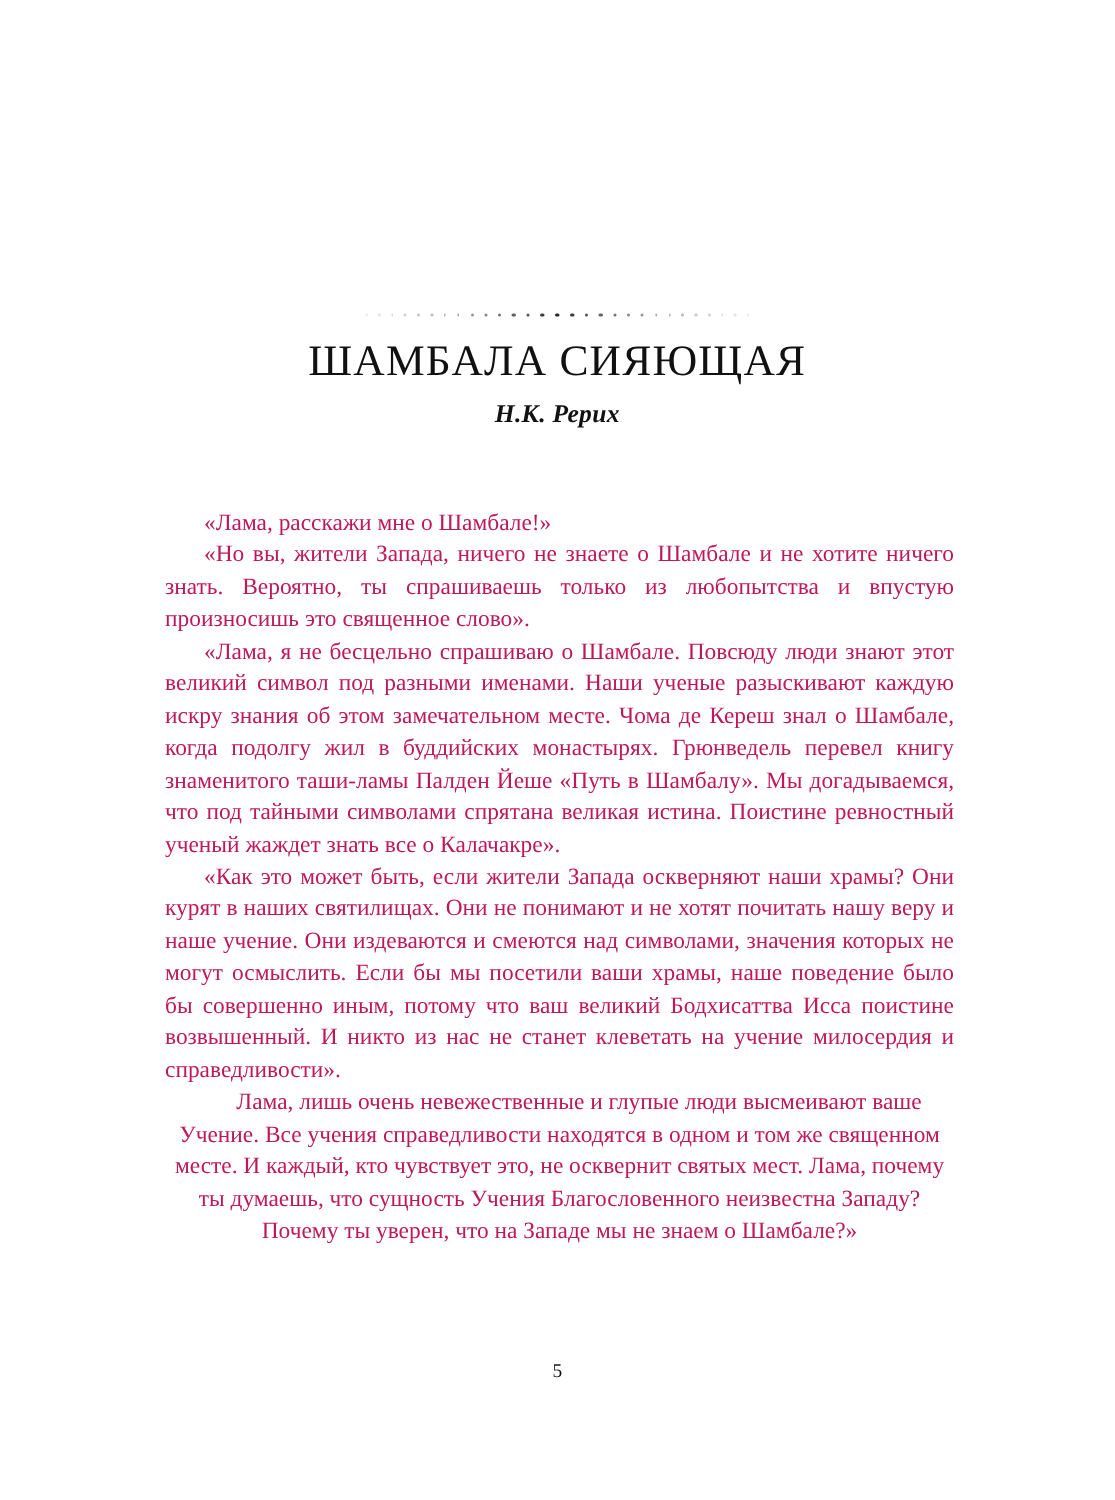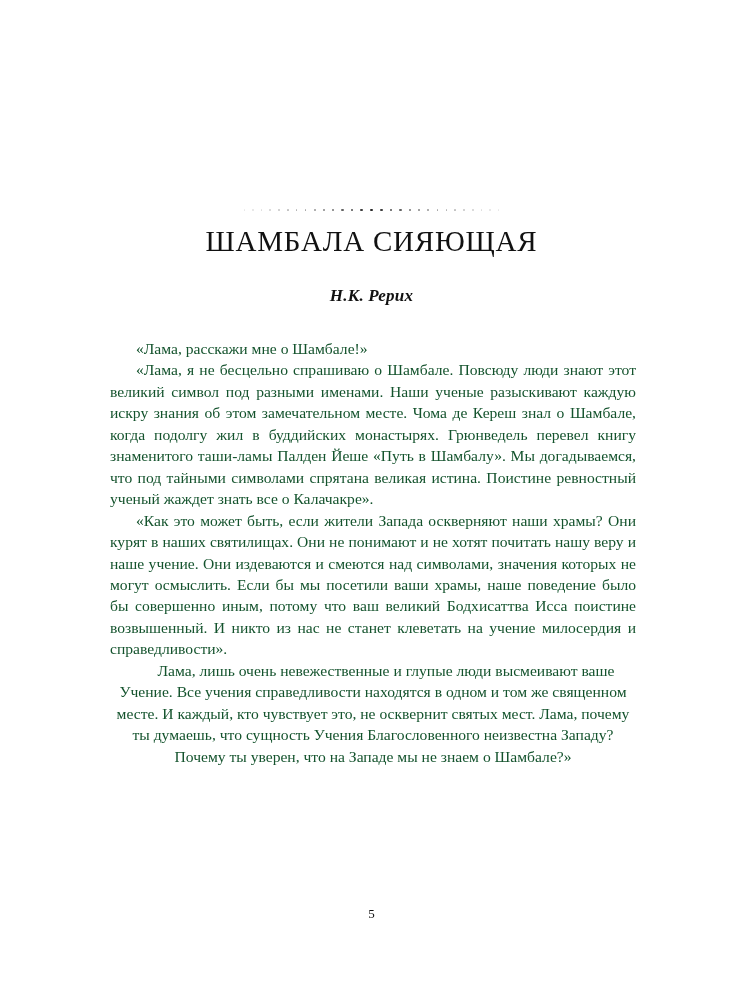--- a/index.html
+++ b/index.html
@@ -62,37 +62,37 @@
     font-weight: 400;
     white-space: nowrap;
   }
   .doc-author {
     font-family: "Liberation Serif", "DejaVu Serif", serif;
     font-size: 17px;
     line-height: 24px;
     font-style: italic;
     font-weight: 700;
     color: #111111;
-    margin-top: 24px;
+    margin-top: 4px;
     letter-spacing: 0.2px;
   }
 
   
   .body-text {
     position: absolute;
     left: 110px;
     top: 338px;
     width: 526px;
   }
   .body-text p {
     font-size: 15.6px;
     line-height: 21.45px;
     text-align: justify;
     text-indent: 26px;
-    color: #14532d;
+    color: #be185d;
     hyphens: manual;
     word-spacing: 0px;
   }
   .body-text p:last-child { text-align: center; }
 
   
   .folio {
     position: absolute;
     left: 0;
     top: 905px;
@@ -140,20 +140,21 @@
       <span class="dot" style="opacity: 0.1; width: 1.4px; height: 1.4px;"></span>
     </div>
 
   <div class="title-block">
     <div class="doc-title">ШАМБАЛА СИЯЮЩАЯ</div>
     <div class="doc-author">Н.К. Рерих</div>
   </div>
 
   <div class="body-text" id="body-text">
       <p>«Лама, расскажи мне о Шамбале!»</p>
+      <p>«Но вы, жители Запада, ничего не знаете о Шамбале и не хотите ничего знать. Вероятно, ты спрашиваешь только из любопытства и впустую произносишь это священное слово».</p>
       <p>«Лама, я не бесцельно спрашиваю о Шамбале. Повсюду люди знают этот великий символ под разными именами. Наши ученые разыскивают каждую искру знания об этом замечательном месте. Чома де Кереш знал о Шамбале, когда подолгу жил в буддийских монастырях. Грюнведель перевел книгу знаменитого таши-ламы Палден Йеше «Путь в Шамбалу». Мы догадываемся, что под тайными символами спрятана великая истина. Поистине ревностный ученый жаждет знать все о Калачакре».</p>
       <p>«Как это может быть, если жители Запада оскверняют наши храмы? Они курят в наших святилищах. Они не понимают и не хотят почитать нашу веру и наше учение. Они издеваются и смеются над символами, значения которых не могут осмыслить. Если бы мы посетили ваши храмы, наше поведение было бы совершенно иным, потому что ваш великий Бодхисаттва Исса поистине возвышенный. И никто из нас не станет клеветать на учение милосердия и справедливости».</p>
       <p>Лама, лишь очень невежественные и глупые люди высмеивают ваше Учение. Все учения справедливости находятся в одном и том же священном месте. И каждый, кто чувствует это, не осквернит святых мест. Лама, почему ты думаешь, что сущность Учения Благословенного неизвестна Западу? Почему ты уверен, что на Западе мы не знаем о Шамбале?»</p>
     </div>
 
   <div class="folio">5</div>
 
 </div>
 
 </body></html>

